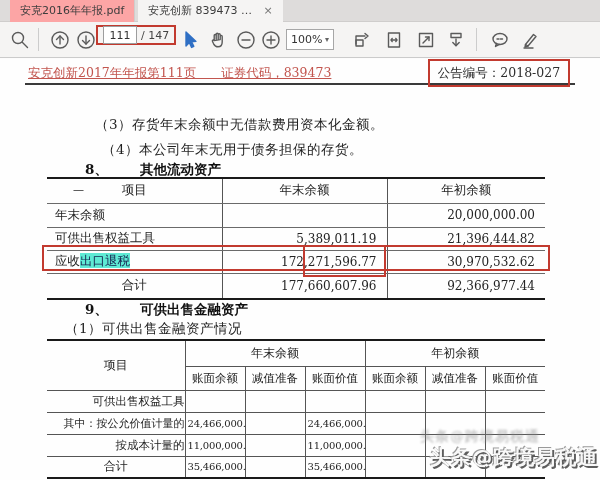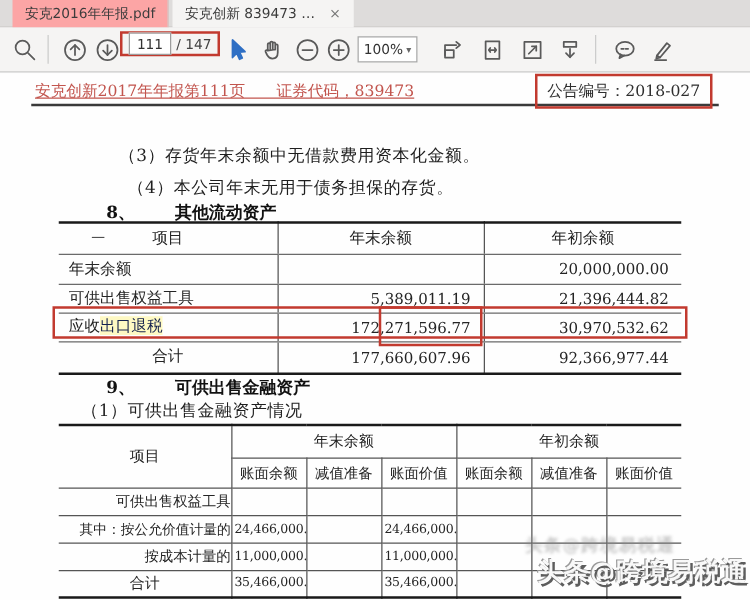--- a/index.html
+++ b/index.html
@@ -59,21 +59,21 @@
   .t2 { position:absolute; left:47px; top:339px; width:498px;
     border-top:2px solid #1a1a1a; border-bottom:2px solid #1a1a1a;
     border-left:hidden; border-right:hidden; }
   .t2 td, .t2 th { border:1px solid #555; font-weight:normal; color:#242424;
     overflow:hidden; white-space:nowrap; }
   .t2 th { font-size:12px; text-align:center; }
   .t2 .sub { font-size:11.5px; }
   .t2 .item { font-size:11.5px; padding-left:4px; text-align:right; }
   .t2 .num { font-size:10px; text-align:left; padding-left:2px; letter-spacing:-.2px; }
 
-  .selhl { background:#fef9c3; color:#15224e; }
+  .selhl { background:#5eead4; color:#15224e; }
 
   
   .redbox { position:absolute; border:2px solid #c23a2f; background:transparent; pointer-events:none; }
 
   
   .wm { position:absolute; right:2px; top:444px; font-size:20px; font-weight:bold;
     color:#f8f8f8; text-shadow:2px 2px 0 #5d5d5d, -1px -1px 0 #9a9a9a; letter-spacing:1px; }
   .wm-ghost { position:absolute; right:60px; top:428px; font-size:14px; font-weight:bold;
     color:#8a8a8a; opacity:.45; filter:blur(1.2px); letter-spacing:1px; }
 </style>

